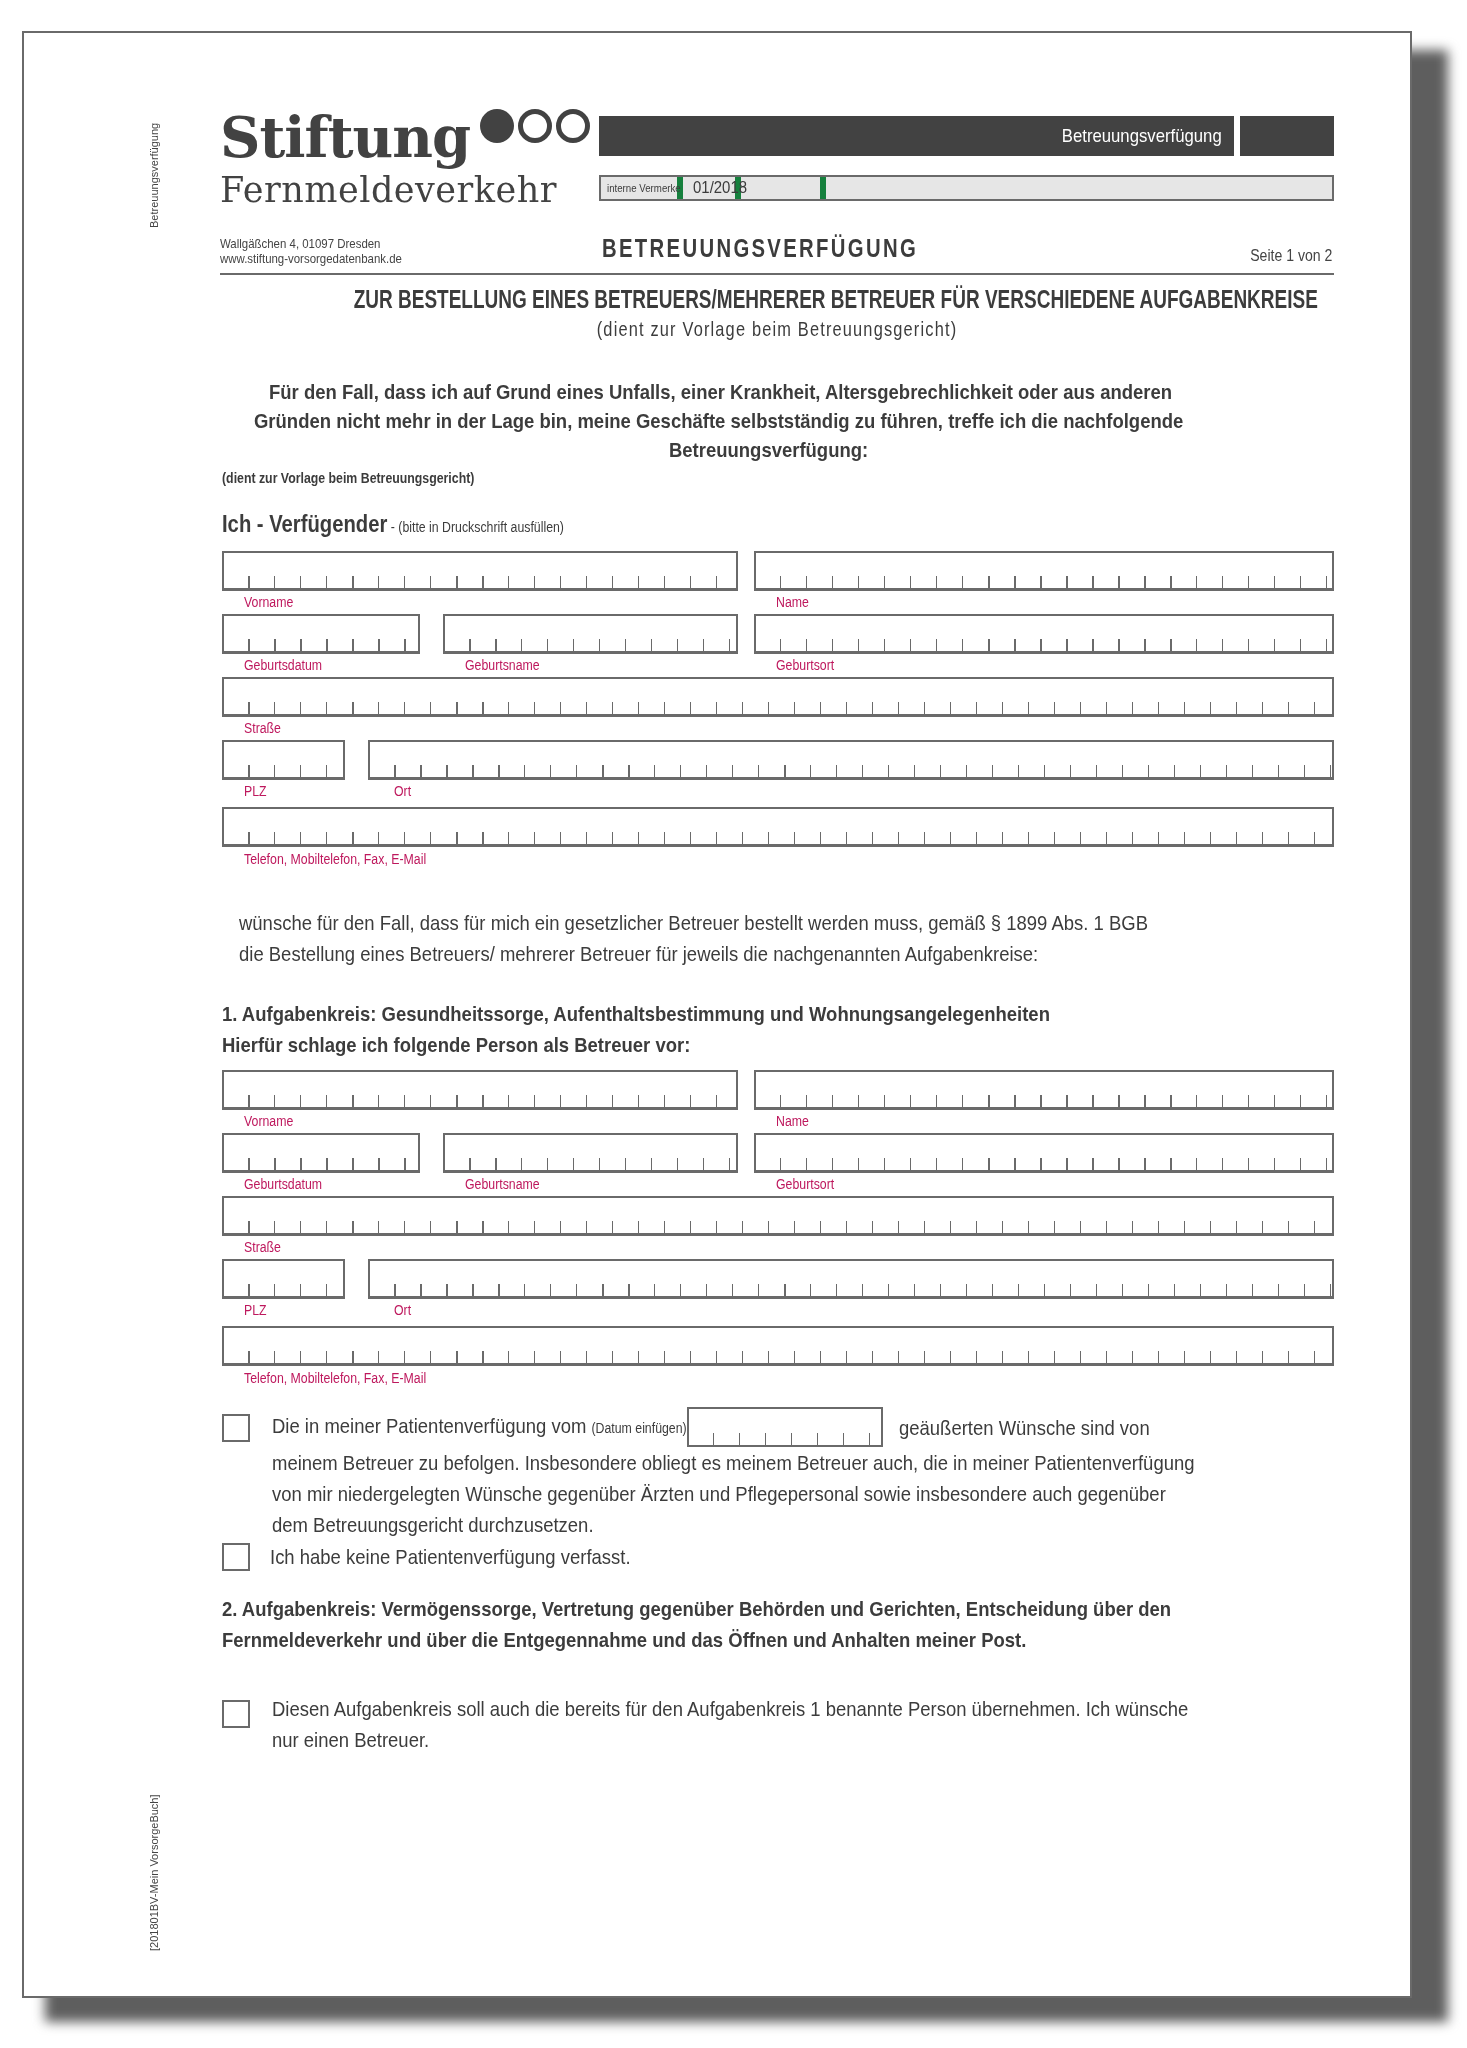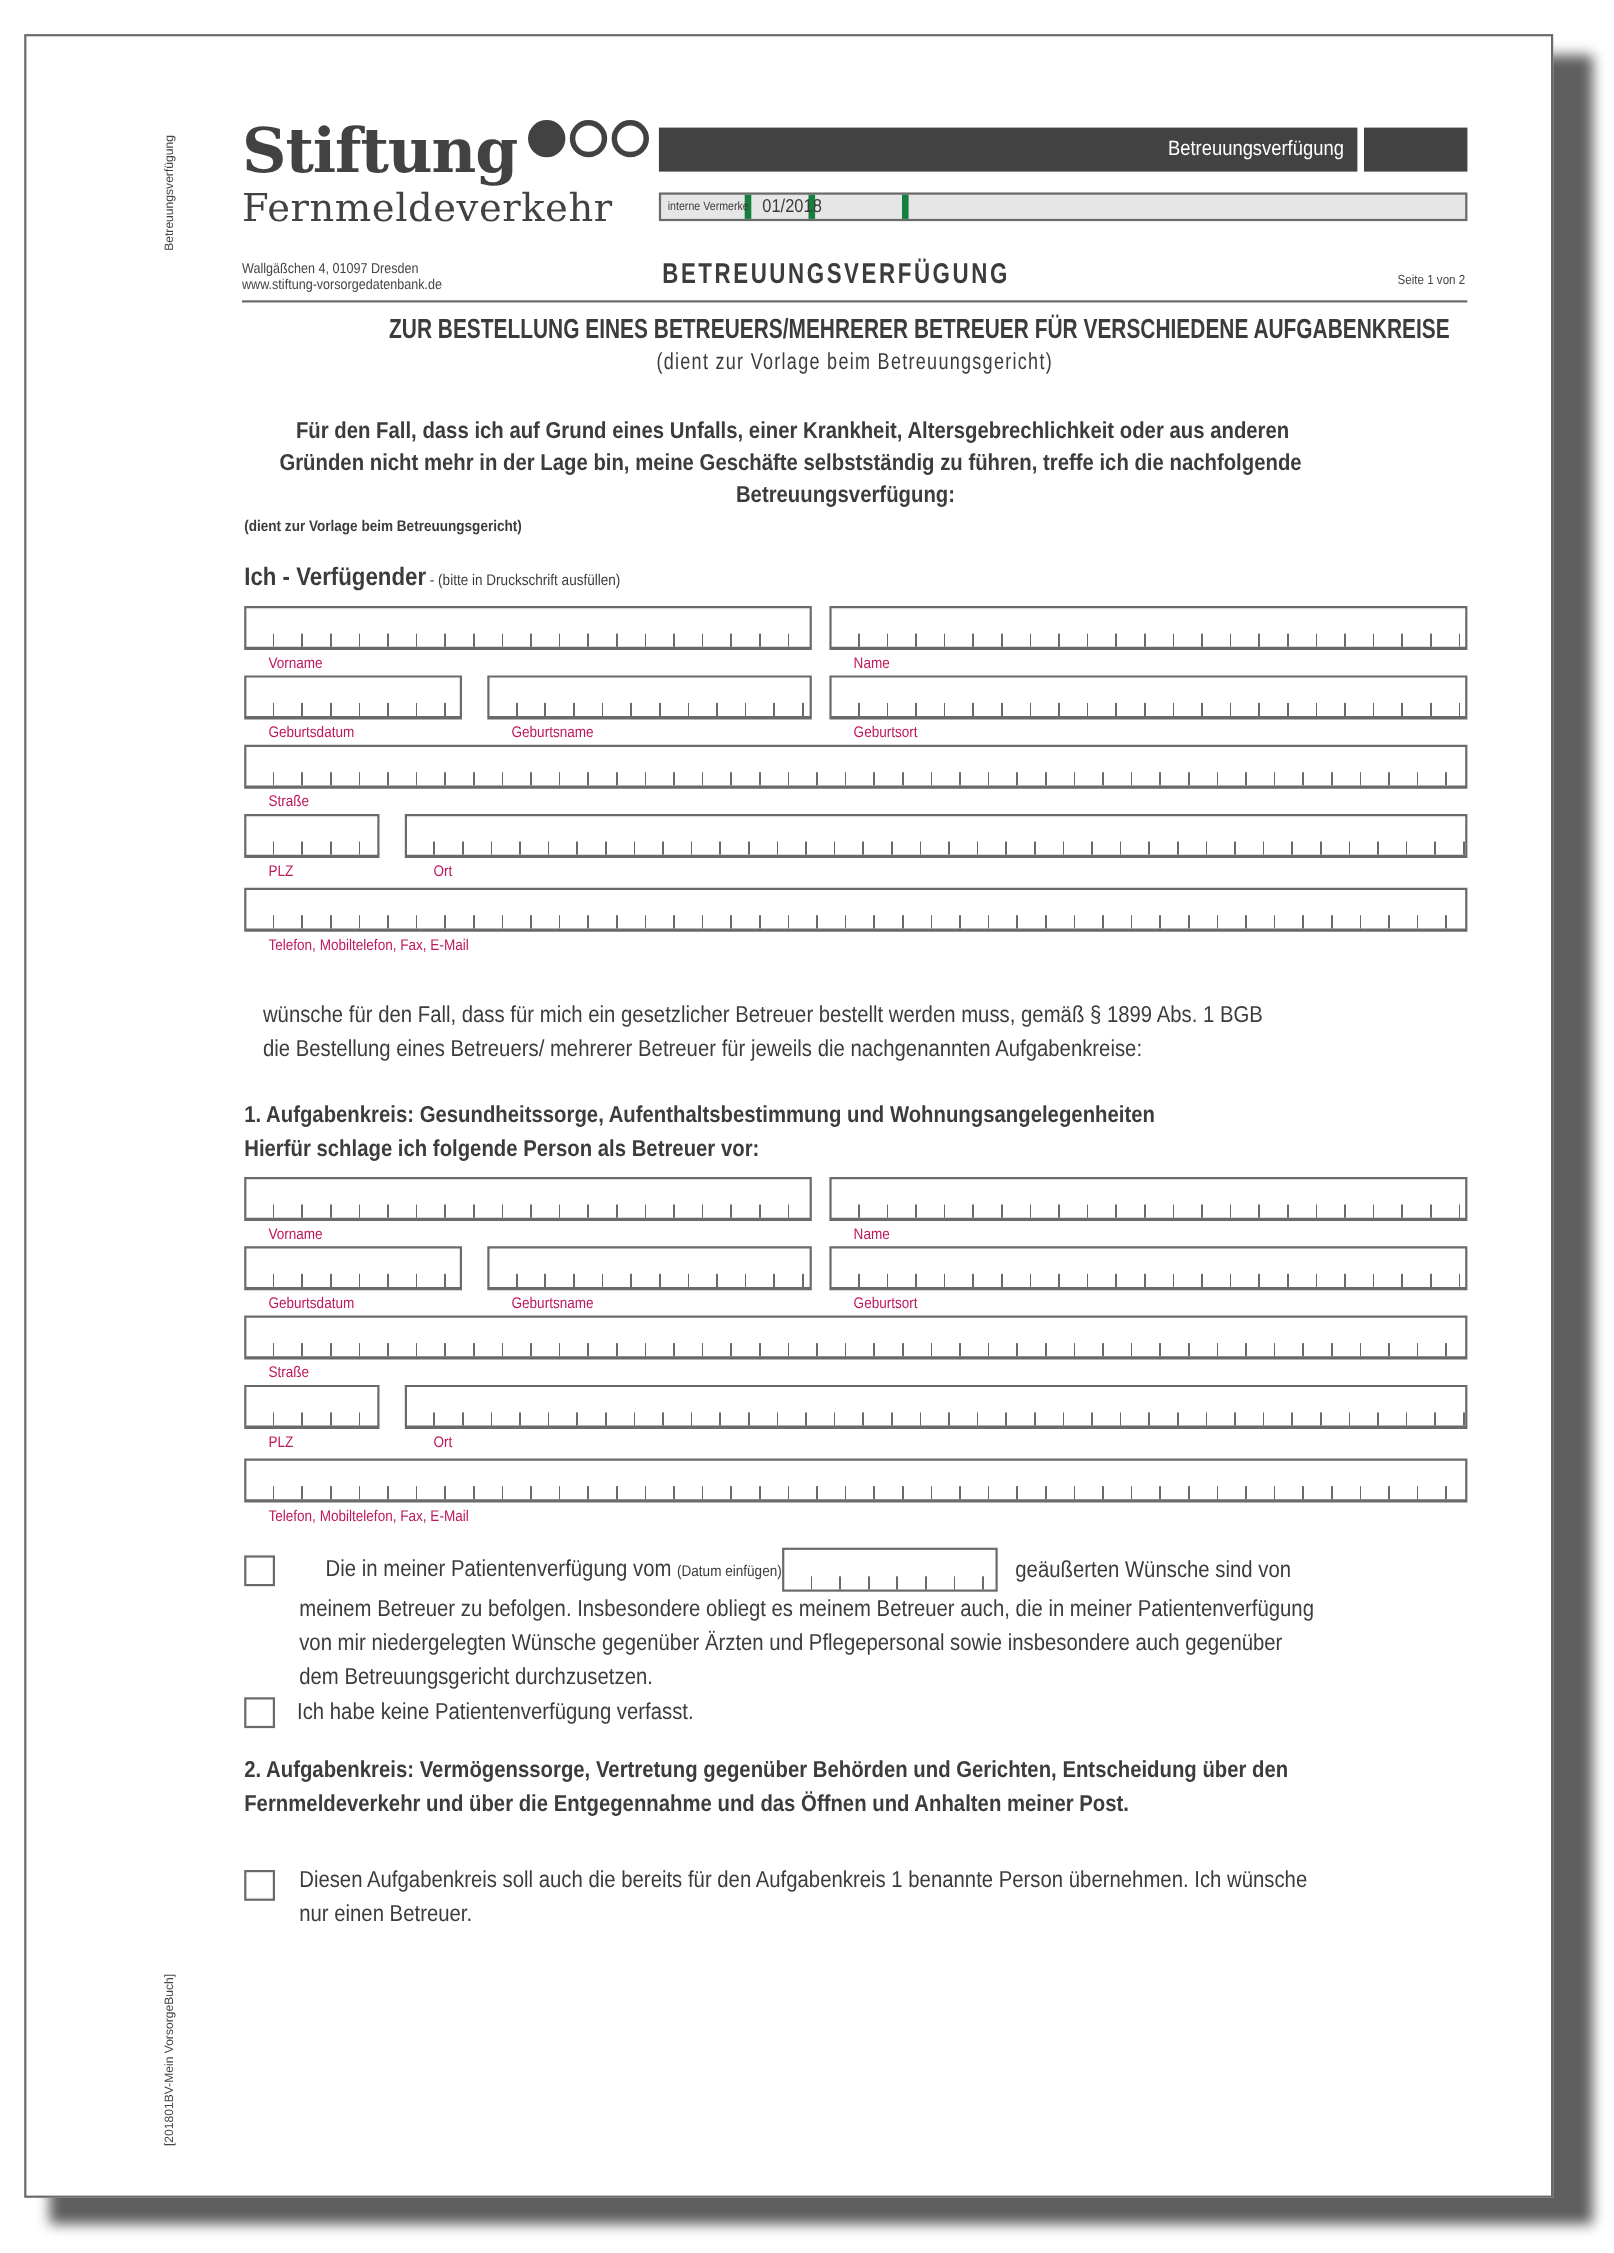--- a/index.html
+++ b/index.html
@@ -71,21 +71,21 @@
     <div style="width:85px;"></div>
     <div></div>
   </div>
 
   <div class="abs" style="left:196px; top:203px; font-size:13px; line-height:15px; color:#444;">
     <div class="narrow">Wallgäßchen 4, 01097 Dresden</div><br>
     <div class="narrow" style="margin-top:-15px;">www.stiftung-vorsorgedatenbank.de</div>
   </div>
 
   <div class="abs title-main" style="left:578px; top:200px;">BETREUUNGSVERFÜGUNG</div>
-  <div class="abs" style="right:78px; top:214px; font-size:12px; color:#444;">
+  <div class="abs" style="right:78px; top:214px; font-size:16px; color:#444;">
     <span class="narrow" style="transform-origin:right center;">Seite 1 von 2</span>
   </div>
   <div class="abs" style="left:196px; top:240px; width:1114px; height:2px; background:#6a6a6a;"></div>
 
   <div class="abs subtitle" style="left:196px; top:252px; width:1114px;">ZUR BESTELLUNG EINES BETREUERS/MEHRERER BETREUER FÜR VERSCHIEDENE AUFGABENKREISE</div>
   <div class="abs subtitle2" style="left:196px; top:284px; width:1114px;">(dient zur Vorlage beim Betreuungsgericht)</div>
 
   <div class="abs intro" style="left:198px; top:344px; width:1120px;text-align:center;">
     <div><span class="narrow">Für den Fall, dass ich auf Grund eines Unfalls, einer Krankheit, Altersgebrechlichkeit oder aus anderen</span></div>
     <div><span class="narrow">Gründen nicht mehr in der Lage bin, meine Geschäfte selbstständig zu führen, treffe ich die nachfolgende</span></div>
@@ -192,21 +192,21 @@
     <div class="flabel" style="left:370px; top:1269px;"><span class="narrow">Ort</span></div>
 
     <div class="field" style="left:198px; top:1293px; width:1112px; height:40px;">
         <div class="ticks"></div>
       </div>
     <div class="flabel" style="left:220px; top:1337px;"><span class="narrow">Telefon, Mobiltelefon, Fax, E-Mail</span></div>
   </div>
 
   <div class="checkbox" style="left:198px; top:1381px;"></div>
   <div class="abs body-text" style="left:248px; top:1374px; width:1080px;">
-    <div style="white-space:nowrap;margin-left:24px;">
+    <div style="white-space:nowrap;">
       <span class="narrow" style="vertical-align:middle;"><span>Die in meiner Patientenverfügung vom </span><span style="font-size:14px;">(Datum einfügen)</span></span>
       <span style="display:inline-block; position:relative; width:196px; height:40px; border:2px solid #6a6a6a; box-sizing:border-box; vertical-align:middle; margin-left:-62px; margin-right:10px;">
         <span style="position:absolute; left:0; right:0; bottom:0; height:12px; background-image: repeating-linear-gradient(to right, transparent 0, transparent 24px, #6a6a6a 24px, #6a6a6a 25.5px, transparent 25.5px, transparent 26px);"></span>
       </span>
       <span class="narrow" style="vertical-align:middle;">geäußerten Wünsche sind von</span>
     </div>
     <div><span class="narrow">meinem Betreuer zu befolgen. Insbesondere obliegt es meinem Betreuer auch, die in meiner Patientenverfügung</span></div>
     <div><span class="narrow">von mir niedergelegten Wünsche gegenüber Ärzten und Pflegepersonal sowie insbesondere auch gegenüber</span></div>
     <div><span class="narrow">dem Betreuungsgericht durchzusetzen.</span></div>
   </div>

